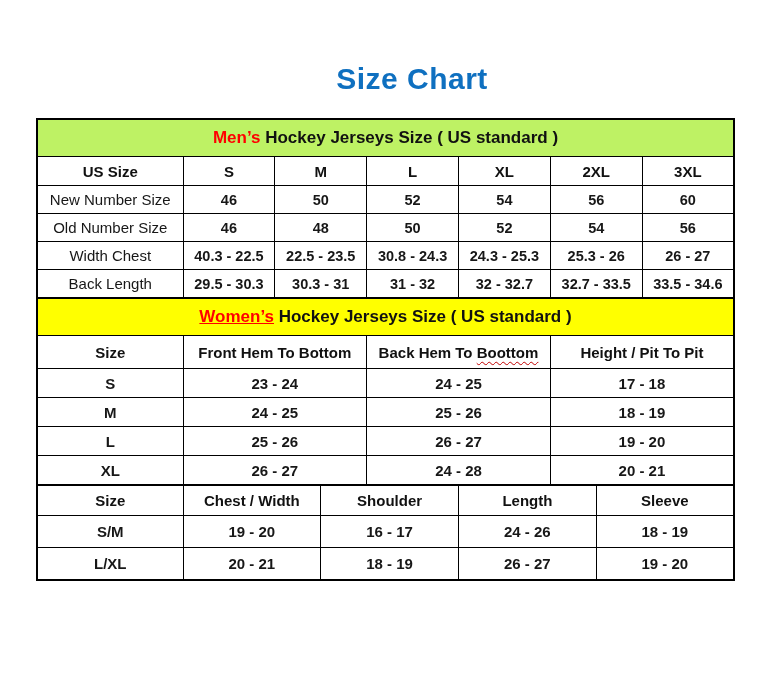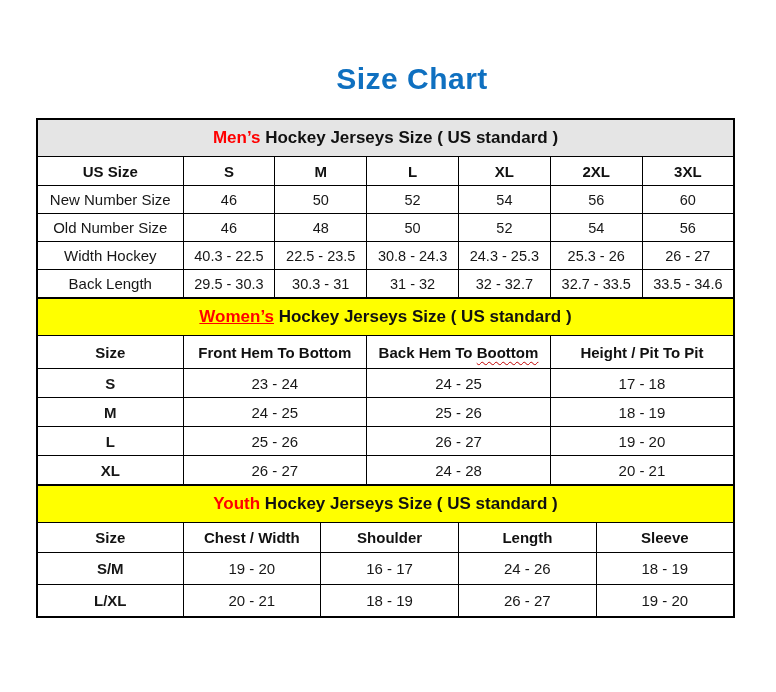--- a/index.html
+++ b/index.html
@@ -51,21 +51,21 @@
     color: #111111;
   }
   tr.banner-row th .hl { font-weight: bold; }
   tr.cols-row th {
     height: 28px;
     font-weight: bold;
     color: #111111;
   }
   tbody th.row-label { font-weight: normal; }
   tbody.bold-labels th.row-label { font-weight: bold; }
-  tbody td { font-weight: normal; margin-top: 8px; }
+  tbody td { font-weight: bold; margin-top: 8px; }
   table.men   tbody th, table.men   tbody td { height: 27px; font-size: 14.5px; }
   table.men   tbody th.row-label { font-size: 15px; margin-top: 17px; }
   table.women tbody th, table.women tbody td { height: 28px; }
   table.women tr.cols-row th { height: 32px; }
   table.youth tbody th, table.youth tbody td { height: 31px; }
   table.youth tr.cols-row th { height: 29px; }
   .squiggle {
     text-decoration-line: underline;
     text-decoration-style: wavy;
     text-decoration-thickness: 1px;
@@ -83,21 +83,21 @@
           <col style="width: 146px;">
           <col>
           <col>
           <col>
           <col>
           <col>
           <col>
         </colgroup>
         <thead>
           <tr class="banner-row">
-            <th class="banner" colspan="7" style="background: #e5e5e5;"><span class="hl" style="color: rgb(255, 0, 0);">Men’s</span><span class="rest"> Hockey Jerseys Size ( US standard )</span></th>
+            <th class="banner" colspan="7" style="background: #bef264;"><span class="hl" style="color: rgb(255, 0, 0);">Men’s</span><span class="rest"> Hockey Jerseys Size ( US standard )</span></th>
           </tr>
           <tr class="cols-row">
             <th class="col-head">US Size</th>
             <th class="col-head">S</th>
             <th class="col-head">M</th>
             <th class="col-head">L</th>
             <th class="col-head">XL</th>
             <th class="col-head">2XL</th>
             <th class="col-head">3XL</th>
           </tr>
@@ -115,21 +115,21 @@
           <tr class="data-row">
             <th class="row-label">Old Number Size</th>
             <td class="value-cell">46</td>
             <td class="value-cell">48</td>
             <td class="value-cell">50</td>
             <td class="value-cell">52</td>
             <td class="value-cell">54</td>
             <td class="value-cell">56</td>
           </tr>
           <tr class="data-row">
-            <th class="row-label">Width Hockey</th>
+            <th class="row-label">Width Chest</th>
             <td class="value-cell">40.3 - 22.5</td>
             <td class="value-cell">22.5 - 23.5</td>
             <td class="value-cell">30.8 - 24.3</td>
             <td class="value-cell">24.3 - 25.3</td>
             <td class="value-cell">25.3 - 26</td>
             <td class="value-cell">26 - 27</td>
           </tr>
           <tr class="data-row">
             <th class="row-label">Back Length</th>
             <td class="value-cell">29.5 - 30.3</td>
@@ -188,23 +188,20 @@
       </table>
       <table class="size-table youth">
         <colgroup>
           <col style="width: 146px;">
           <col>
           <col>
           <col>
           <col>
         </colgroup>
         <thead>
-          <tr class="banner-row">
-            <th class="banner" colspan="5" style="background: rgb(255, 255, 0);"><span class="hl" style="color: rgb(255, 0, 0);">Youth</span><span class="rest"> Hockey Jerseys Size ( US standard )</span></th>
-          </tr>
           <tr class="cols-row">
             <th class="col-head">Size</th>
             <th class="col-head">Chest / Width</th>
             <th class="col-head">Shoulder</th>
             <th class="col-head">Length</th>
             <th class="col-head">Sleeve</th>
           </tr>
         </thead>
         <tbody class="bold-labels">
           <tr class="data-row">

